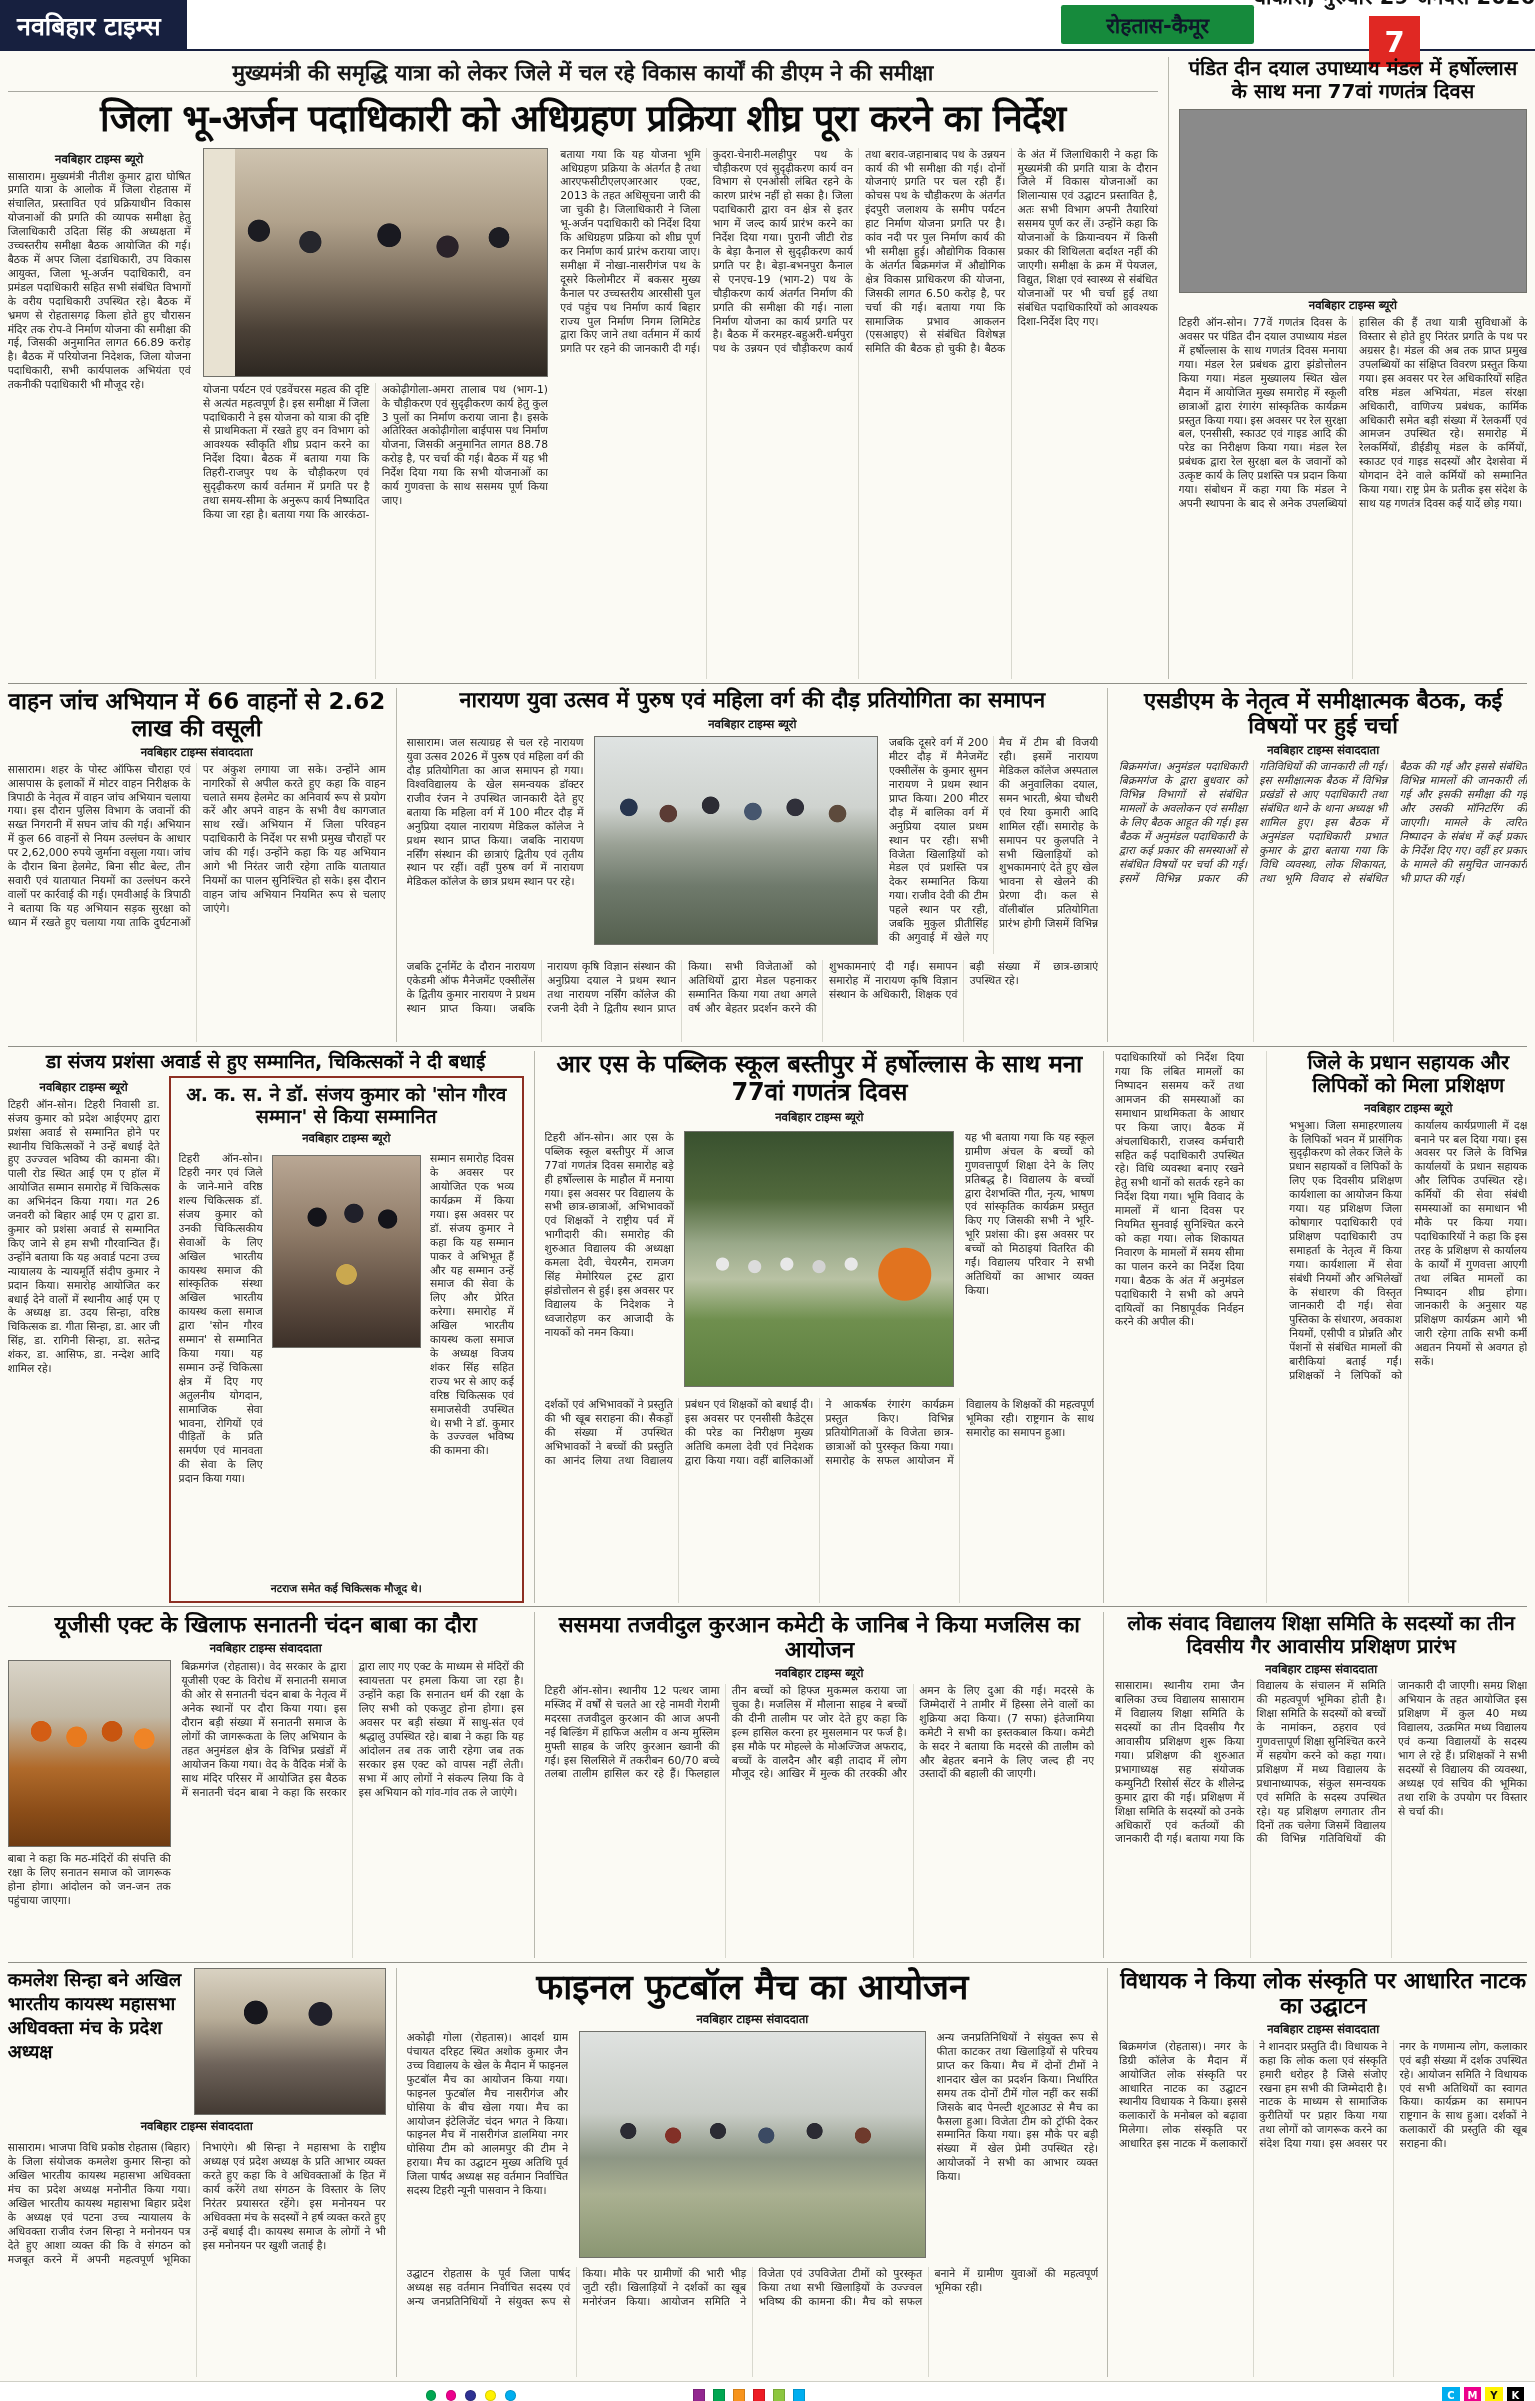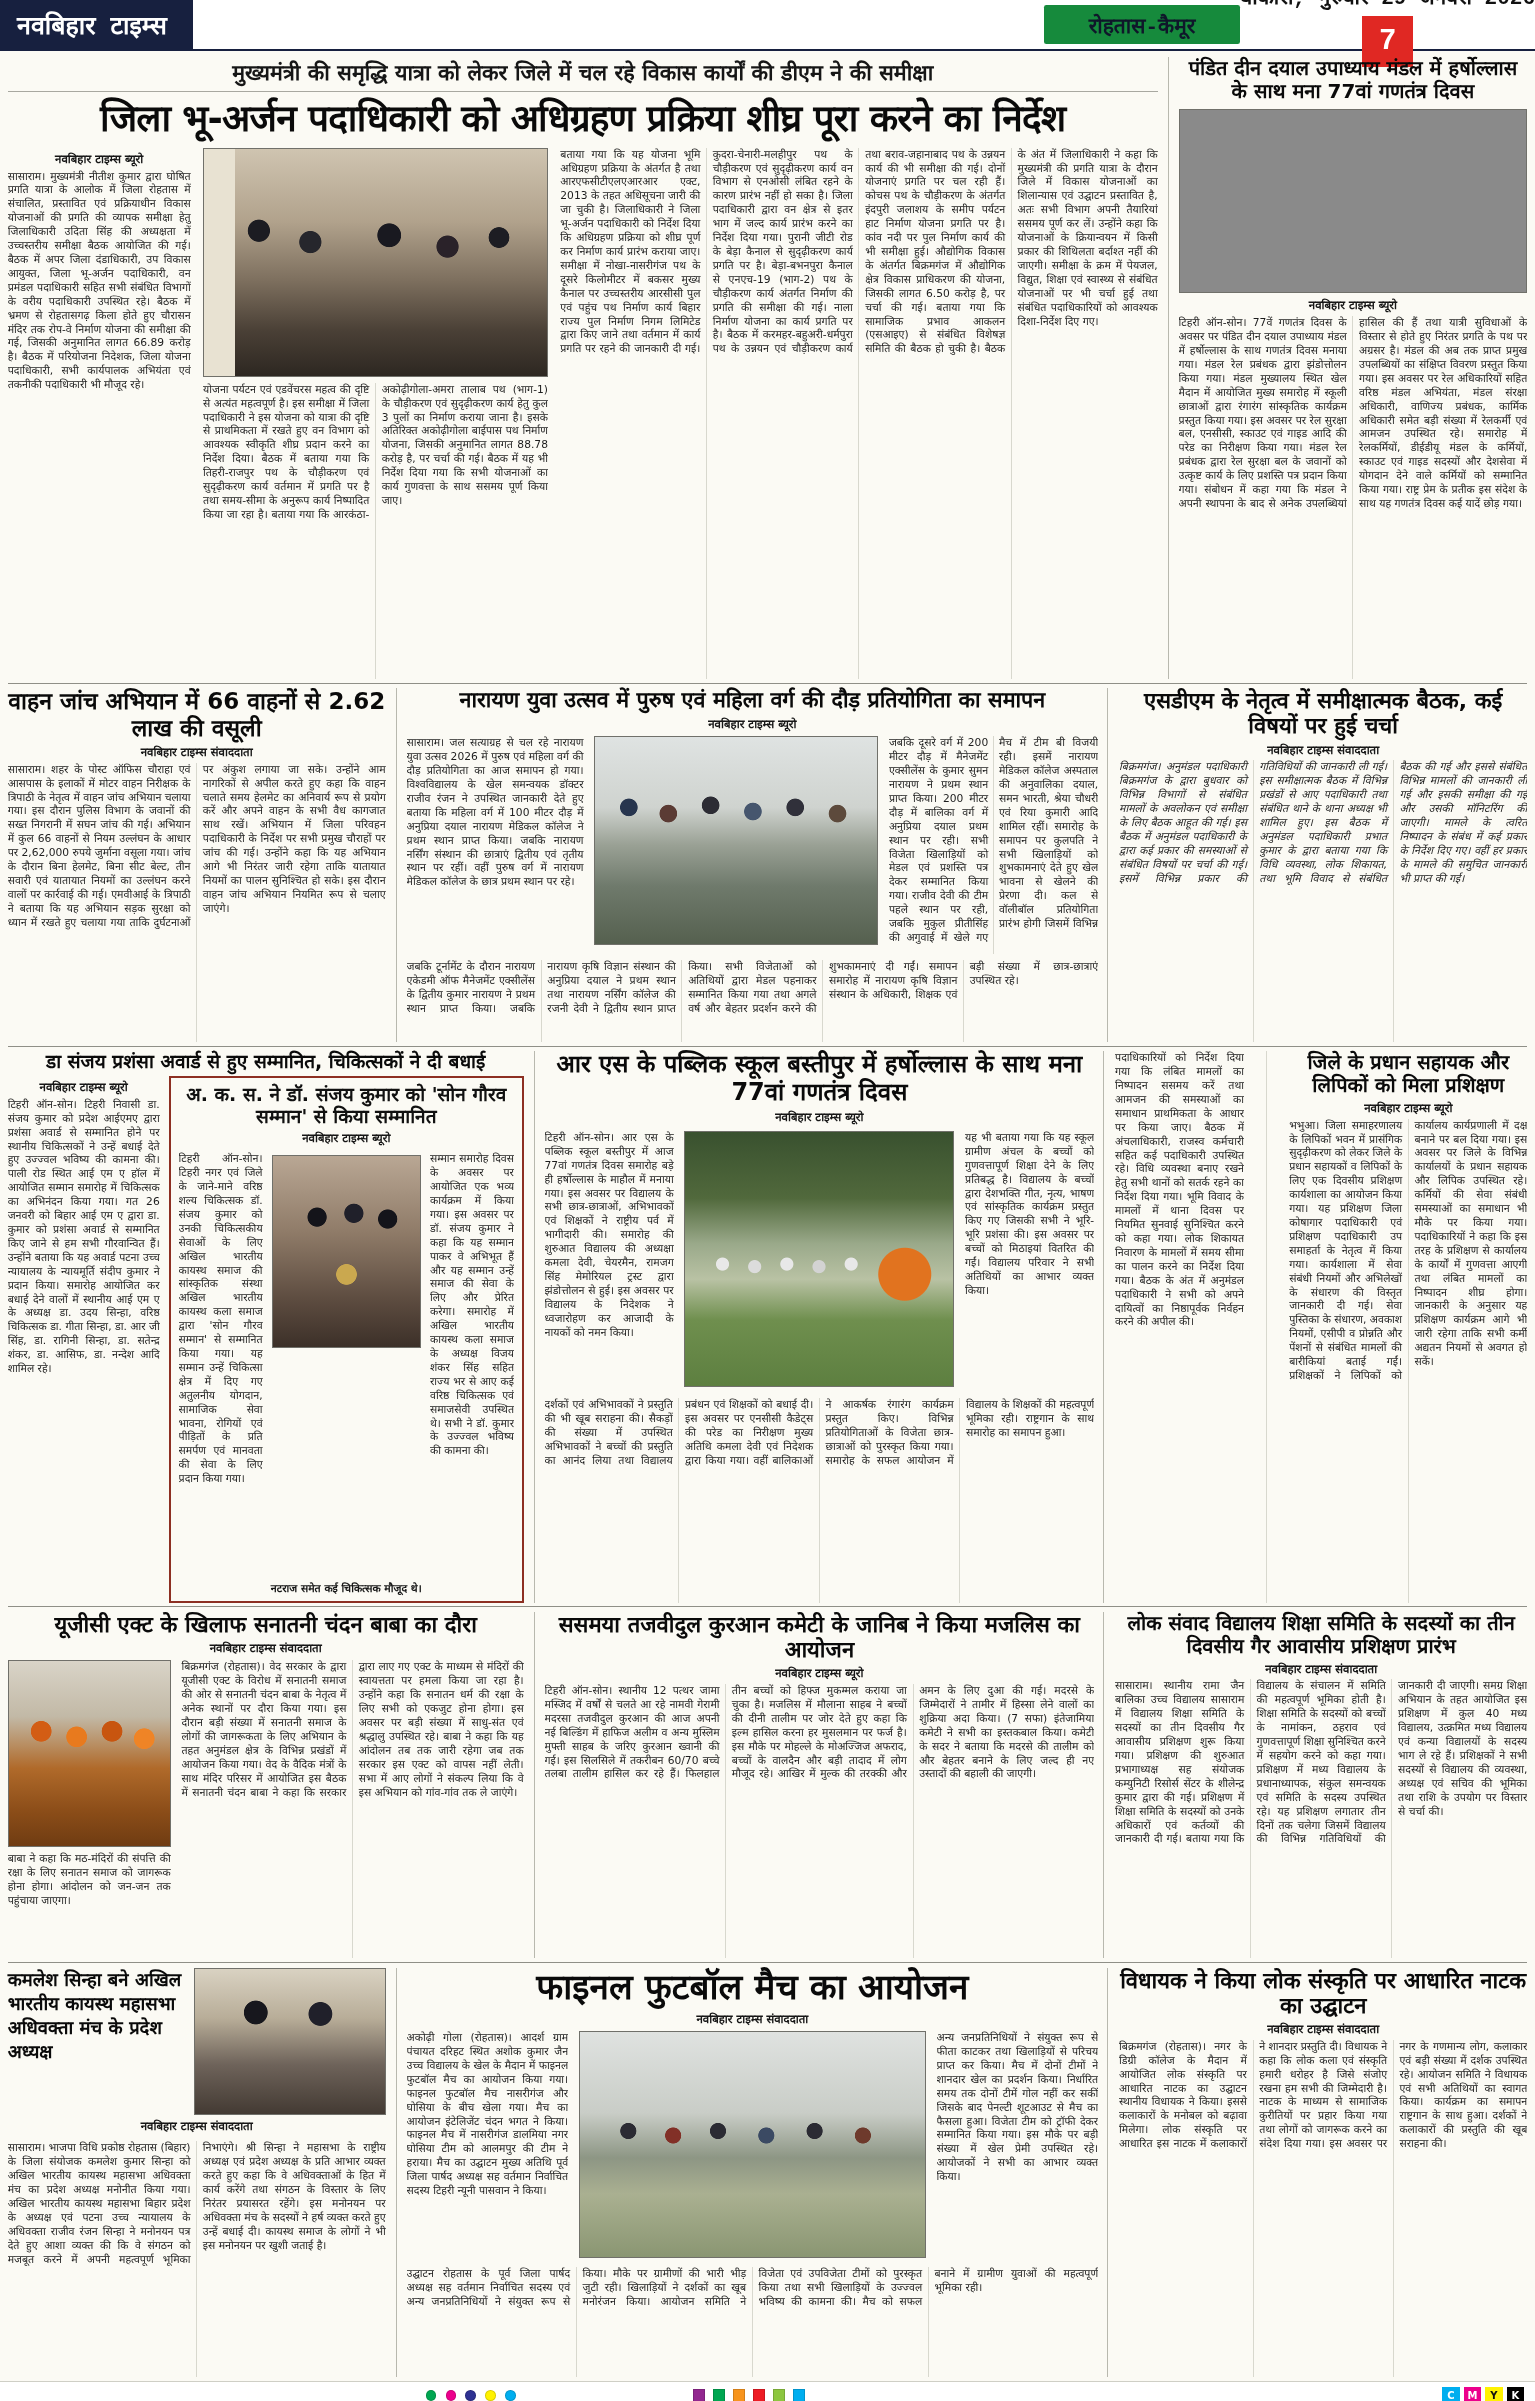--- a/index.html
+++ b/index.html
@@ -1,21 +1,21 @@
 <!DOCTYPE html>
 <html lang="hi" style="font-size:12.3px"><head>
 <meta charset="utf-8">
 <style>
   *{box-sizing:border-box;margin:0;padding:0;}
   html,body{background:#9aa0a6;}
   body{font-family:"DejaVu Sans","Liberation Sans",sans-serif;}
   .page{width:1535px;height:2401px;margin:0 auto;background:#fbfaf4;color:#161616;position:relative;overflow:hidden;padding:0 7.7px;}
 
   
-  .masthead{height:51px;margin:0 -7.7px;display:flex;align-items:center;background:#ffffff;border-bottom:2.3px solid #17203f;font-family:Liberation Mono, monospace;}
+  .masthead{height:51px;margin:0 -7.7px;display:flex;align-items:center;background:#ffffff;border-bottom:2.3px solid #17203f;}
   .mast-left{background:#17203f;color:#fff;font-size:25px;font-weight:bold;height:51px;display:flex;align-items:center;padding:0 26px 0 17px;}
   .mast-gap{flex:1;}
   .mast-center{background:#168a3c;color:#0f172a;font-weight:bold;font-size:21px;padding:5.4px 45px;border-radius:2.3px;}
   .mast-right{margin-left:auto;display:flex;align-items:center;gap:6px;font-weight:bold;font-size:21px;color:#111;flex-direction:column;}
   .pageno{background:#e02823;color:#fff;width:51px;height:51px;display:flex;align-items:center;justify-content:center;font-size:29px;font-weight:bold;}
 
   
   .row{display:flex;gap:10.7px;border-top:1.2px solid #8f8f87;padding-top:4.6px;margin-top:3.8px;}
   article{min-width:0;display:flex;flex-direction:column;}
   .hd{font-weight:bold;color:#0a0a0a;line-height:1.14;}

